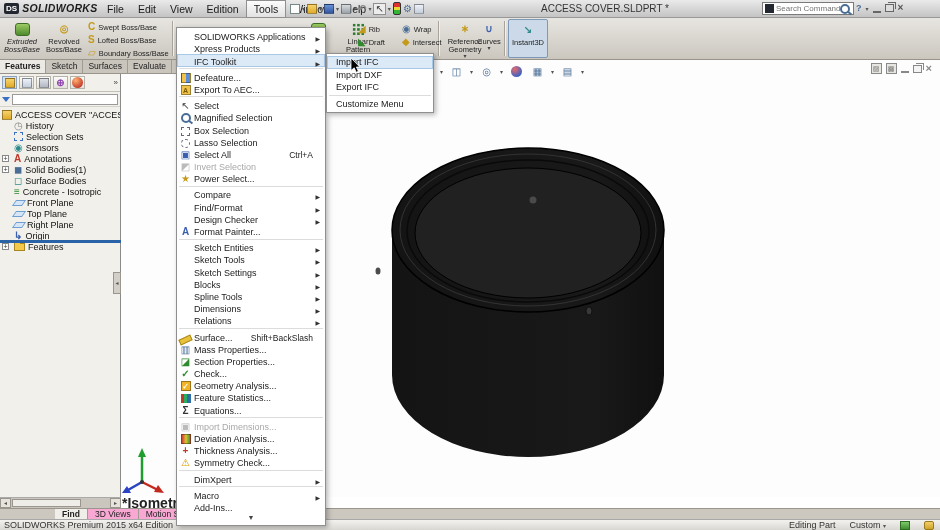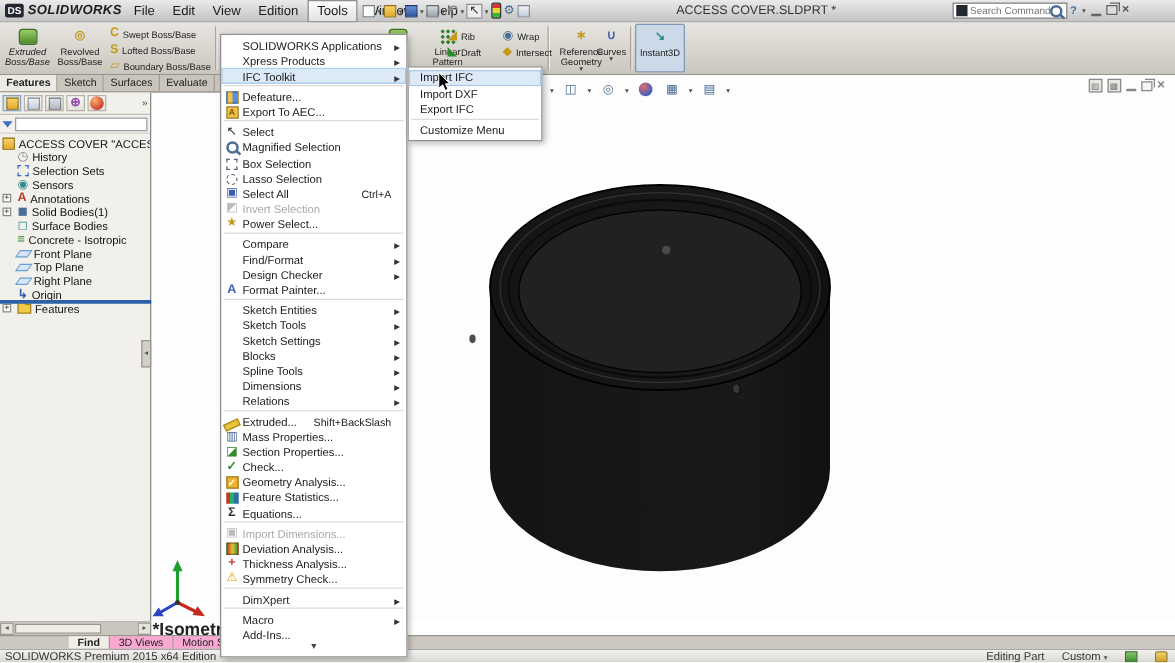--- a/index.html
+++ b/index.html
@@ -636,21 +636,21 @@
       <div class="tm-item">
         <span class="tm-ic"></span>
         <span class="tm-label">Relations</span>
         <span class="tm-arrow">▶</span>
       </div>
       <div class="tm-sep"></div>
       <div class="tm-item">
         <span class="tm-ic">
           <span class="ruler"></span>
         </span>
-        <span class="tm-label">Extruded...</span>
+        <span class="tm-label">Surface...</span>
         <span class="tm-short">Shift+BackSlash</span>
       </div>
       <div class="tm-item">
         <span class="tm-ic">
           <span class="g g-steel">▥</span>
         </span>
         <span class="tm-label">Mass Properties...</span>
       </div>
       <div class="tm-item">
         <span class="tm-ic">

